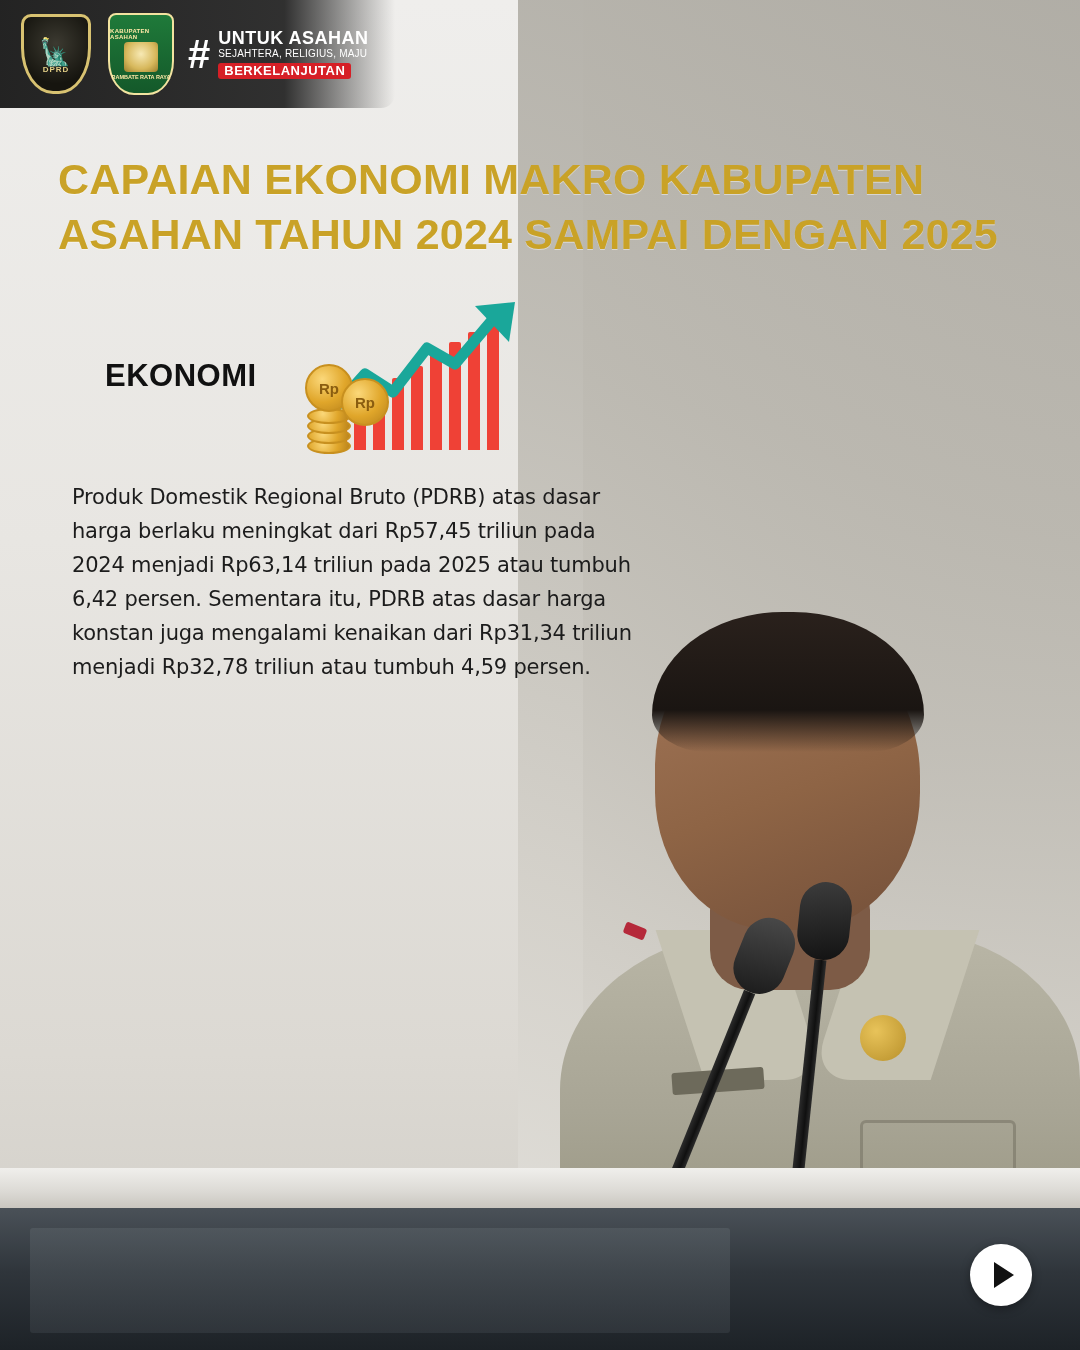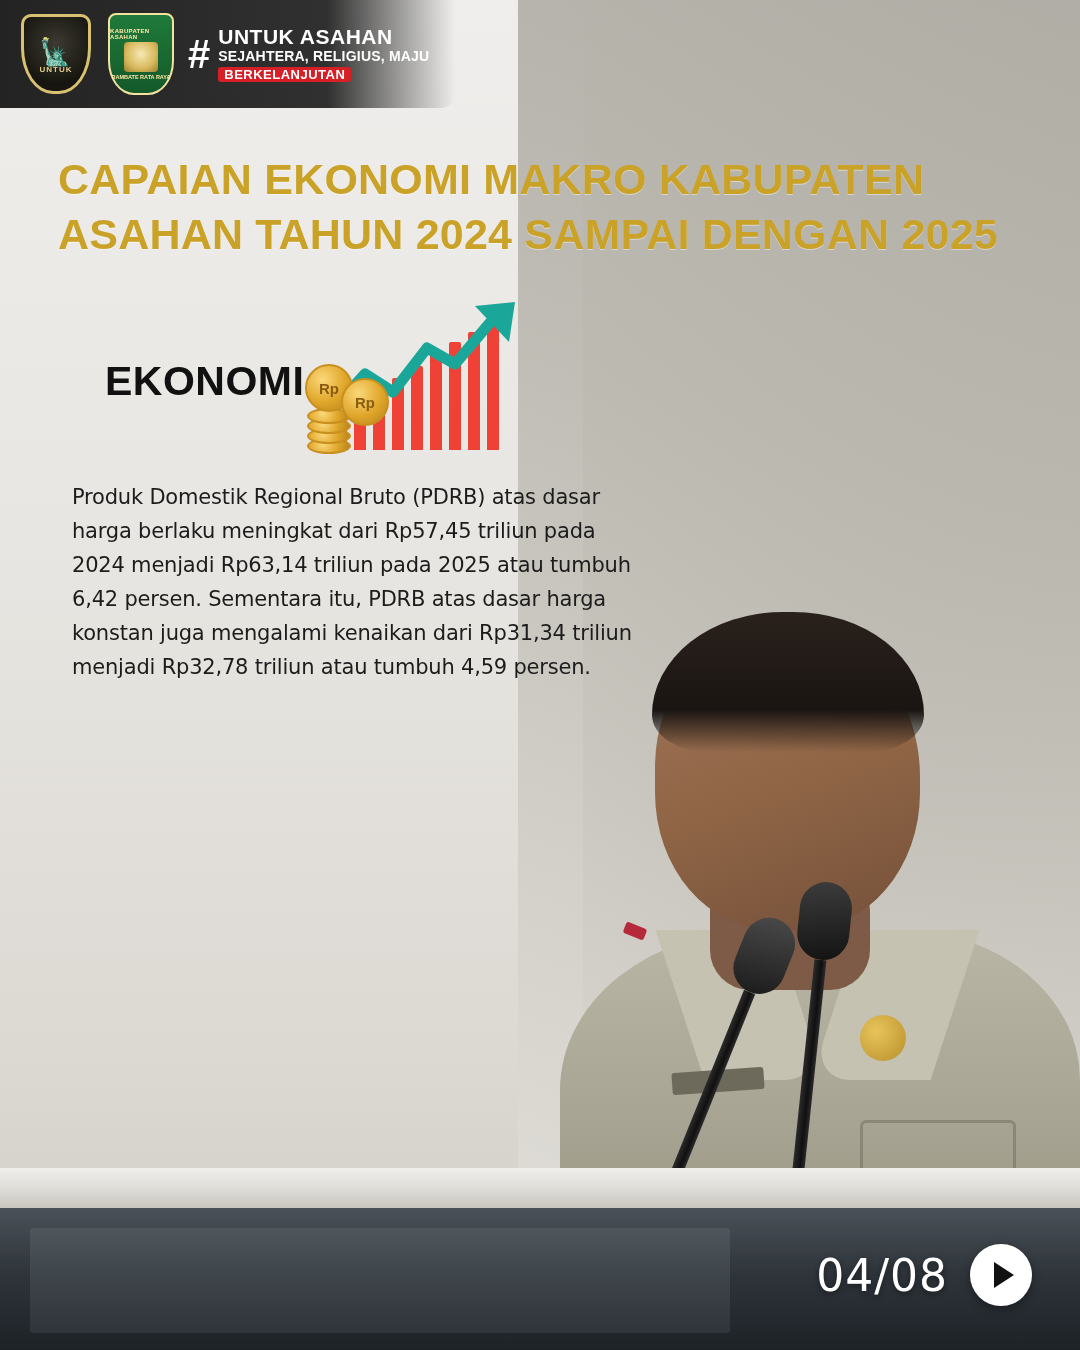--- a/index.html
+++ b/index.html
@@ -283,27 +283,27 @@
   }
   .tagline-text {
     display: flex;
     flex-direction: column;
     justify-content: center;
     line-height: 1.05;
   }
   .tagline-text .l1 {
     color: #ffffff;
     font-weight: bold;
-    font-size: 21px;
+    font-size: 18px;
     letter-spacing: .5px;
   }
   .tagline-text .l2 {
     color: #ffffff;
-    font-size: 14px;
-    font-weight: bold;
+    font-size: 10px;
+    font-weight: normal;
     letter-spacing: .2px;
     margin-top: 1px;
   }
   .tagline-text .l3 {
     margin-top: 3px;
     background: #d61f26;
     color: #ffffff;
     font-weight: bold;
     font-size: 13px;
     letter-spacing: .5px;
@@ -332,21 +332,21 @@
     position: absolute;
     left: 100px;
     top: 300px;
     width: 470px;
     height: 170px;
   }
   .ekonomi-label {
     position: absolute;
     left: 5px;
     top: 58px;
-    font-size: 41px;
+    font-size: 31px;
     font-weight: bold;
     color: #111111;
     letter-spacing: .5px;
   }
   .chart-icon {
     position: absolute;
     left: 205px;
     top: 0;
     width: 215px;
     height: 160px;
@@ -478,21 +478,21 @@
     <div class="podium-top"></div>
     <div class="podium-body"></div>
     <div class="podium-panel"></div>
   </div>
 
   <div class="logo-bar">
 
     <div class="logo-dprd">
       <div class="shield">
         <div class="bird">🗽</div>
-        <div class="tag">UNTUK</div>
+        <div class="tag">DPRD</div>
       </div>
     </div>
 
     <div class="logo-asahan">
       <div class="ttl">KABUPATEN ASAHAN</div>
       <div class="emblem"></div>
       <div class="sub">RAMBATE RATA RAYA</div>
     </div>
 
     <div class="tagline">
@@ -535,19 +535,18 @@
         <div class="coin stack" style="left:2px; bottom:32px;"></div>
         <div class="coin big" style="left:0px; bottom:44px;">Rp</div>
         <div class="coin big" style="left:36px; bottom:30px;">Rp</div>
       </div>
     </div>
   </div>
 
   <div class="body-text">Produk Domestik Regional Bruto (PDRB) atas dasar harga berlaku meningkat dari Rp57,45 triliun pada 2024 menjadi Rp63,14 triliun pada 2025 atau tumbuh 6,42 persen. Sementara itu, PDRB atas dasar harga konstan juga mengalami kenaikan dari Rp31,34 triliun menjadi Rp32,78 triliun atau tumbuh 4,59 persen.</div>
 
   <div class="pager">
-    <div class="pager-count">04/08</div>
     <div class="next-btn">
       <div class="chev"></div>
     </div>
   </div>
 
 </div>
 
 </body></html>

